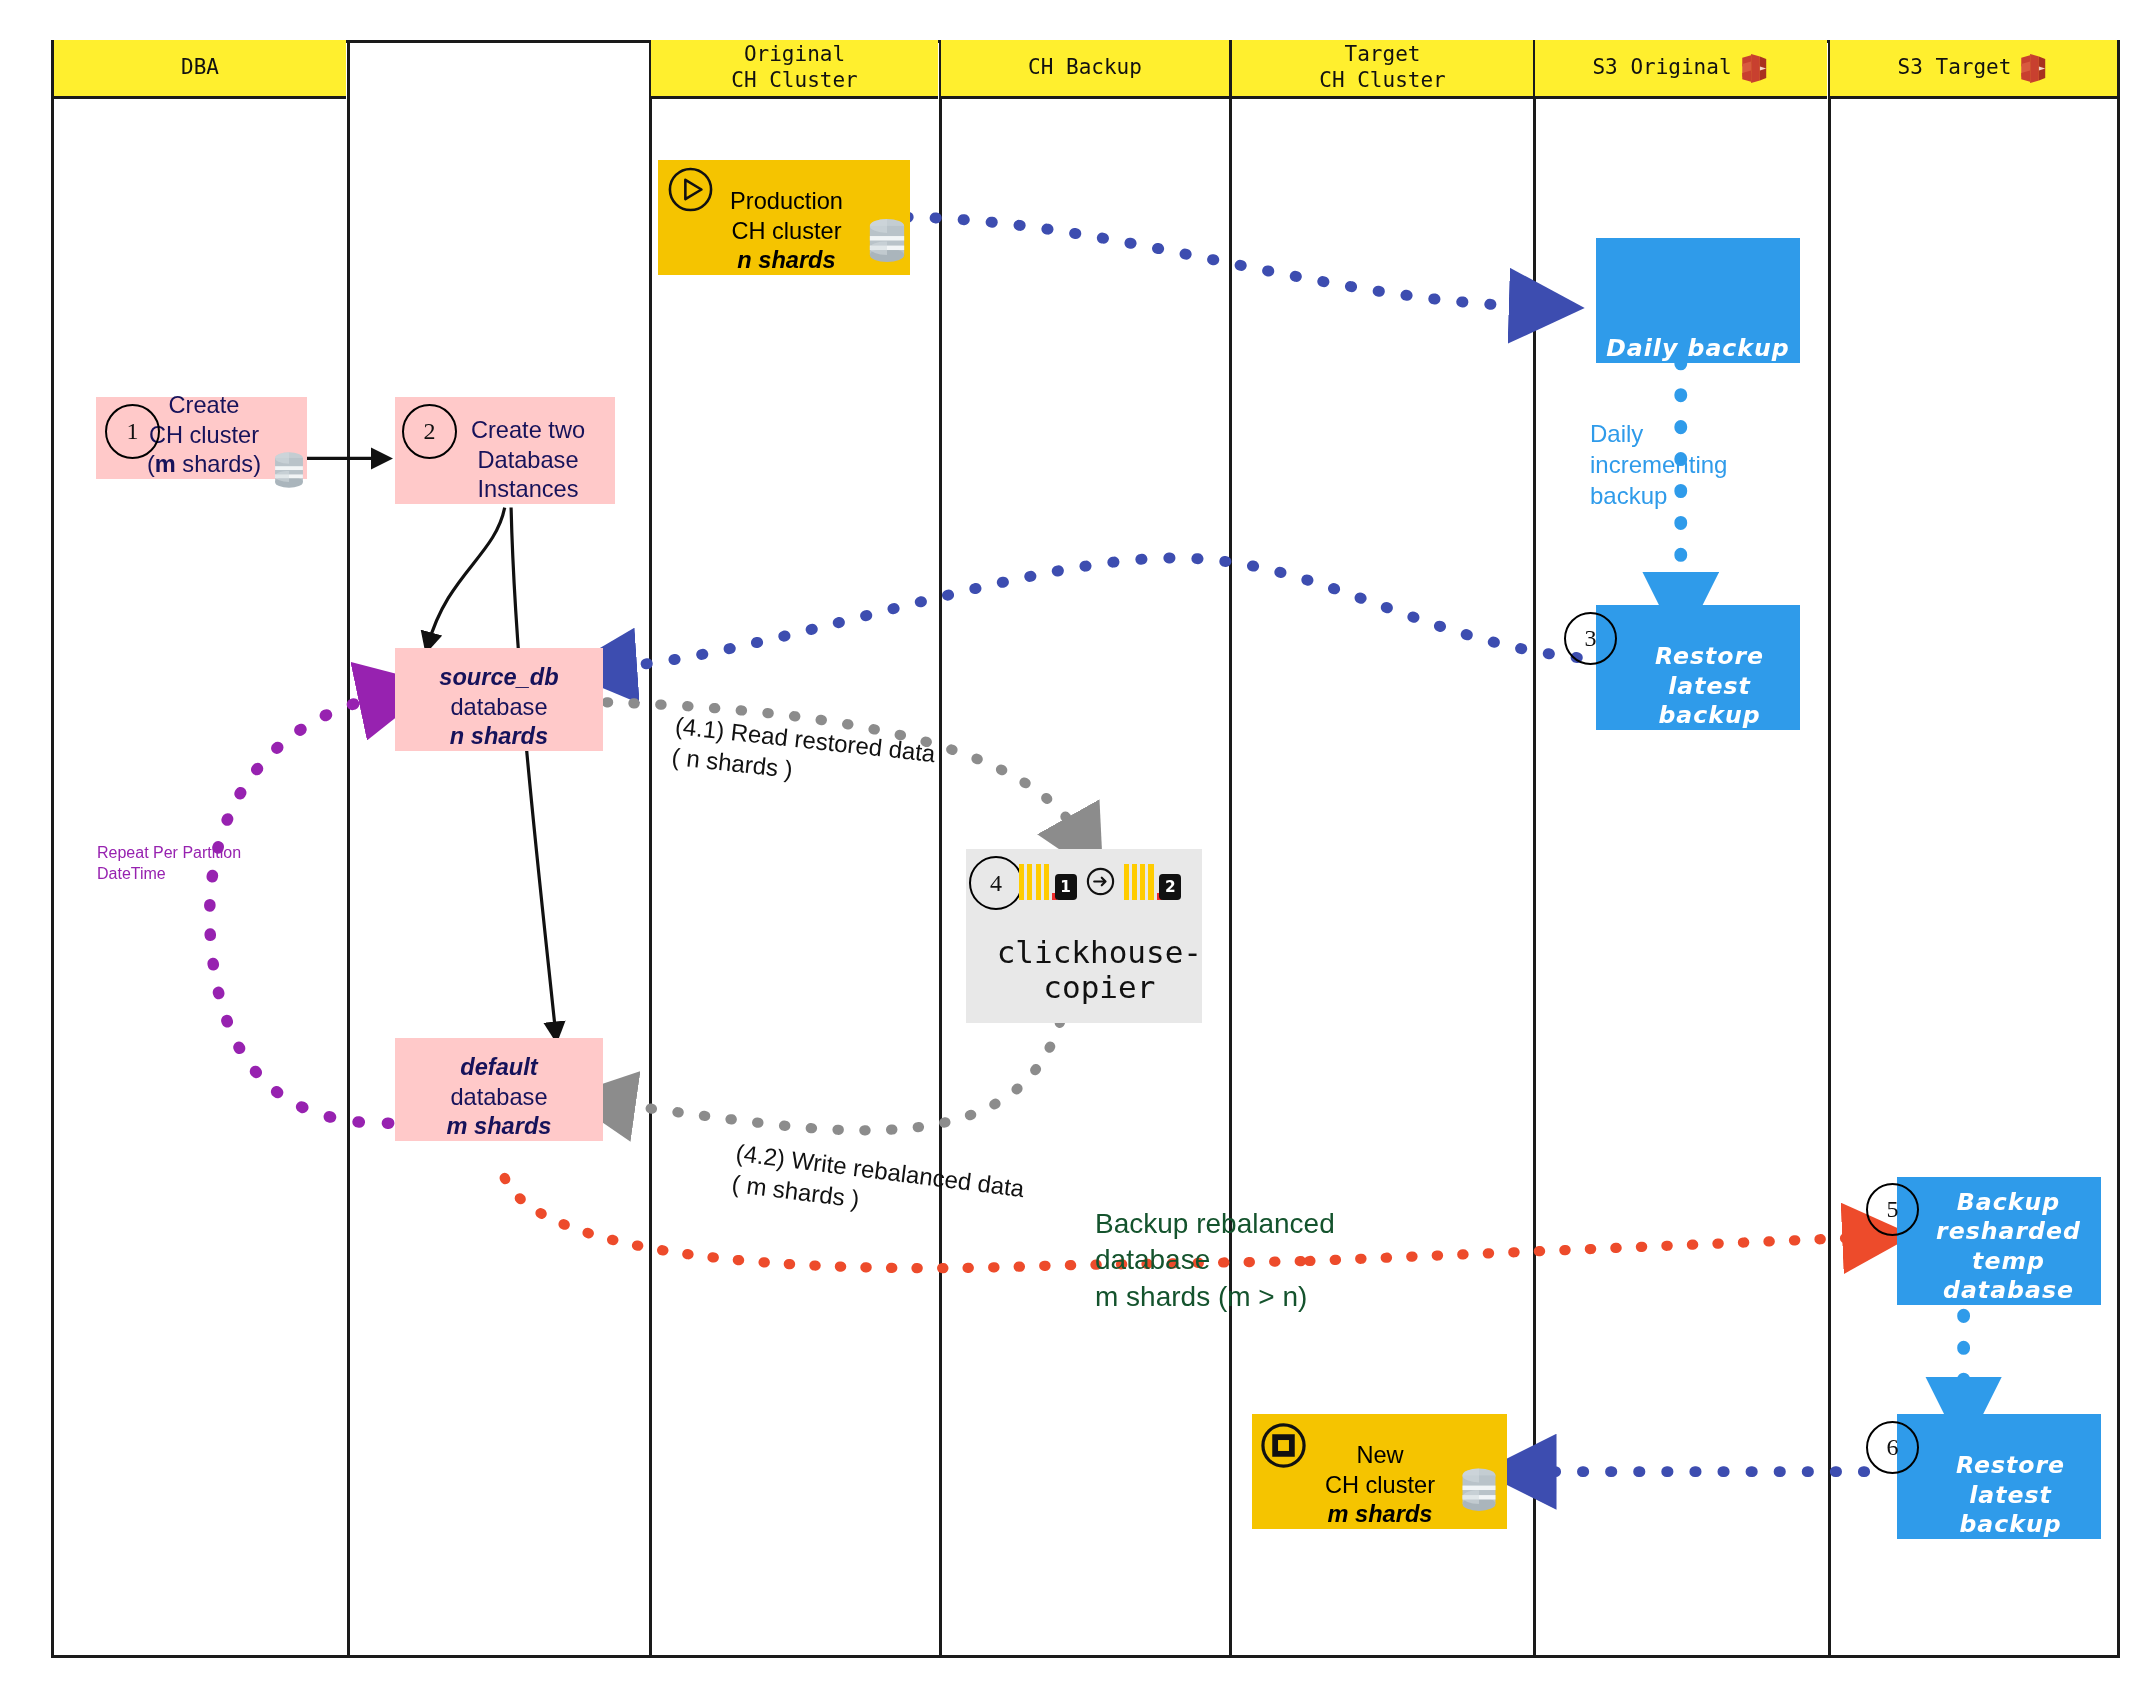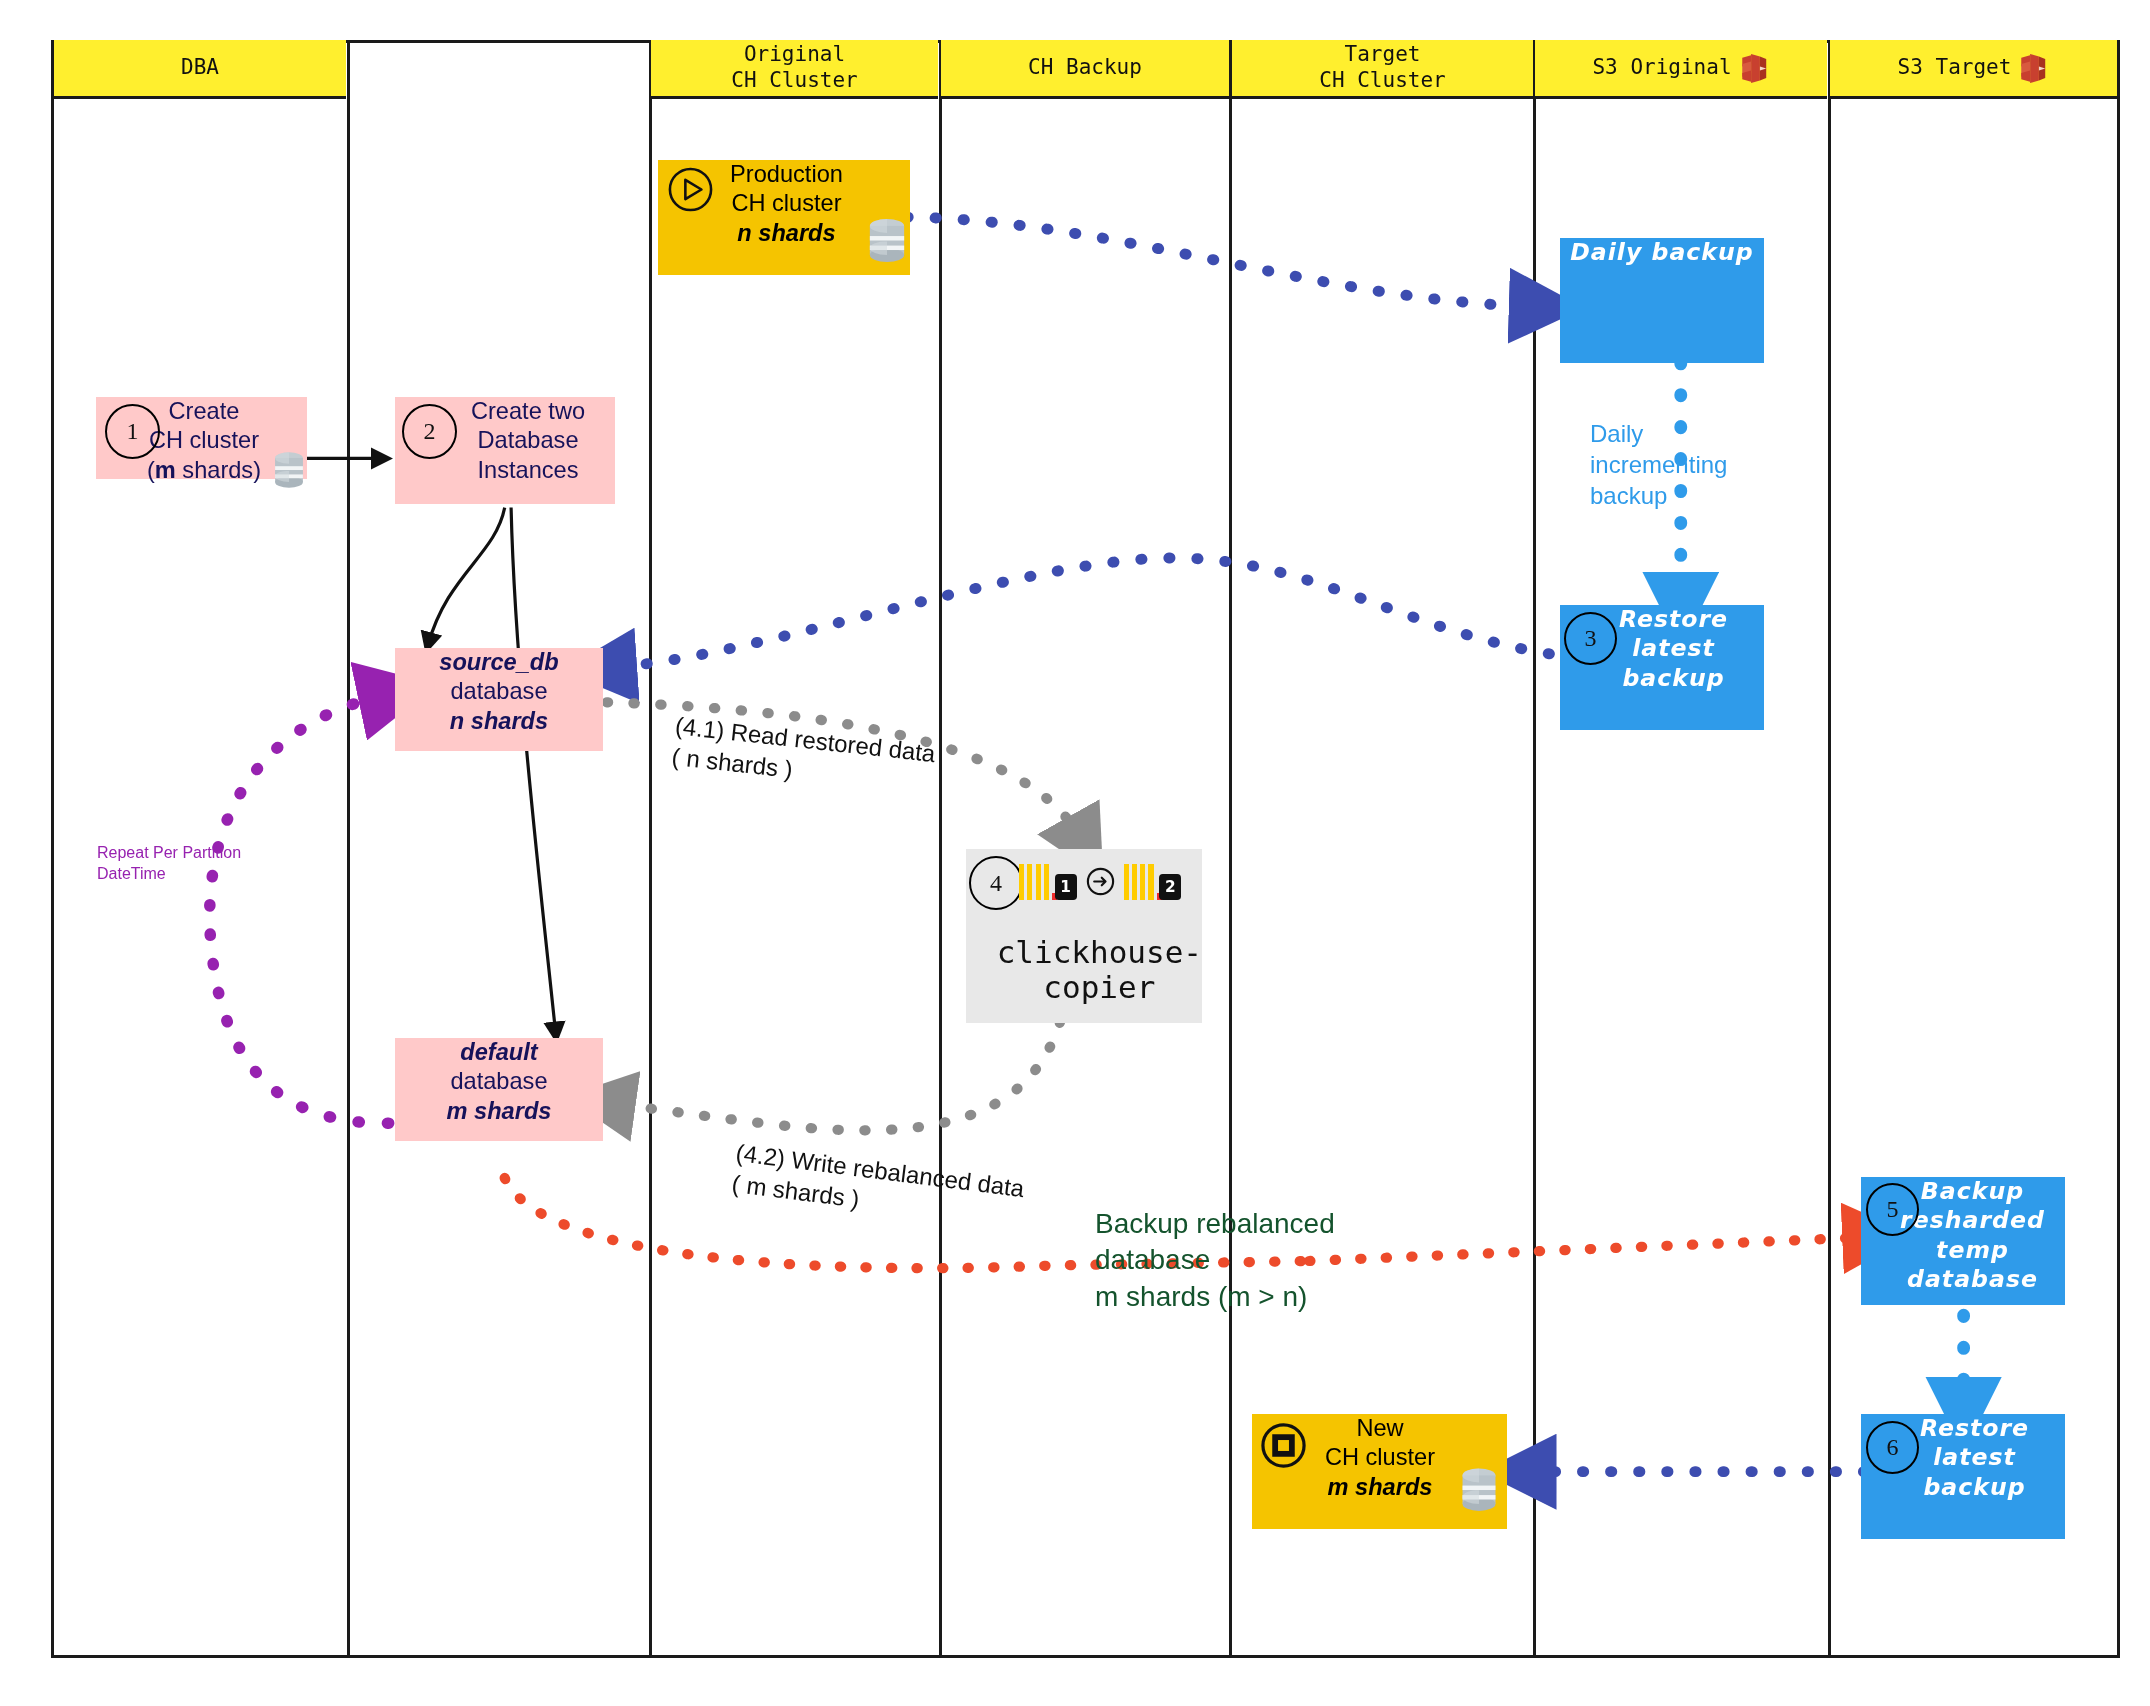--- a/index.html
+++ b/index.html
@@ -9,27 +9,27 @@
   
   #frame{position:absolute;left:51px;top:40px;width:2069px;height:1618px;box-sizing:border-box;border:3.2px solid #1a1a1a;background:#fff;}
   .lane-sep{position:absolute;top:40px;width:2.6px;height:1618px;background:#1a1a1a;}
   .hdr{position:absolute;top:40px;height:59px;background:#ffef2e;border-bottom:3.2px solid #1a1a1a;box-sizing:border-box;
        display:flex;align-items:center;justify-content:center;}
   .hdr .htxt{font-family:"DejaVu Sans Mono","Liberation Mono",monospace;font-size:21px;line-height:1.22;color:#111;text-align:center;font-weight:400;letter-spacing:0px;}
   .hdr .htxt span{display:block;}
   .hdr-icon{margin-left:9px;display:flex;align-items:center;}
 
   
-  .node{position:absolute;box-sizing:border-box;display:flex;align-items:flex-start;justify-content:center;text-align:center;}
+  .node{position:absolute;box-sizing:border-box;display:flex;align-items:flex-end;justify-content:center;text-align:center;}
   .node .txt{line-height:1.24;}
   .pink{background:#ffc9c9;color:#16125a;}
   .pink .txt{font-size:23.6px;}
   .yellow{background:#f5c400;color:#000;}
   .yellow .txt{font-size:23.6px;}
-  .blue{background:#2f9bea;color:#fff;}
+  .blue{background:#2f9bea;color:#fff;margin-left:36px;}
   .blue .txt{font-family:"DejaVu Sans","Liberation Sans",sans-serif;font-style:italic;font-weight:bold;font-size:23.6px;letter-spacing:1px;}
   .grey{background:#e8e8e8;color:#111;}
   .b{font-weight:bold;}
   .bi{font-weight:bold;font-style:italic;}
 
   
   .badge{position:absolute;border:2.6px solid #000;border-radius:50%;display:flex;align-items:center;justify-content:center;
          font-size:24px;color:#111;background:transparent;font-family:"Liberation Serif",serif;}
 
   

